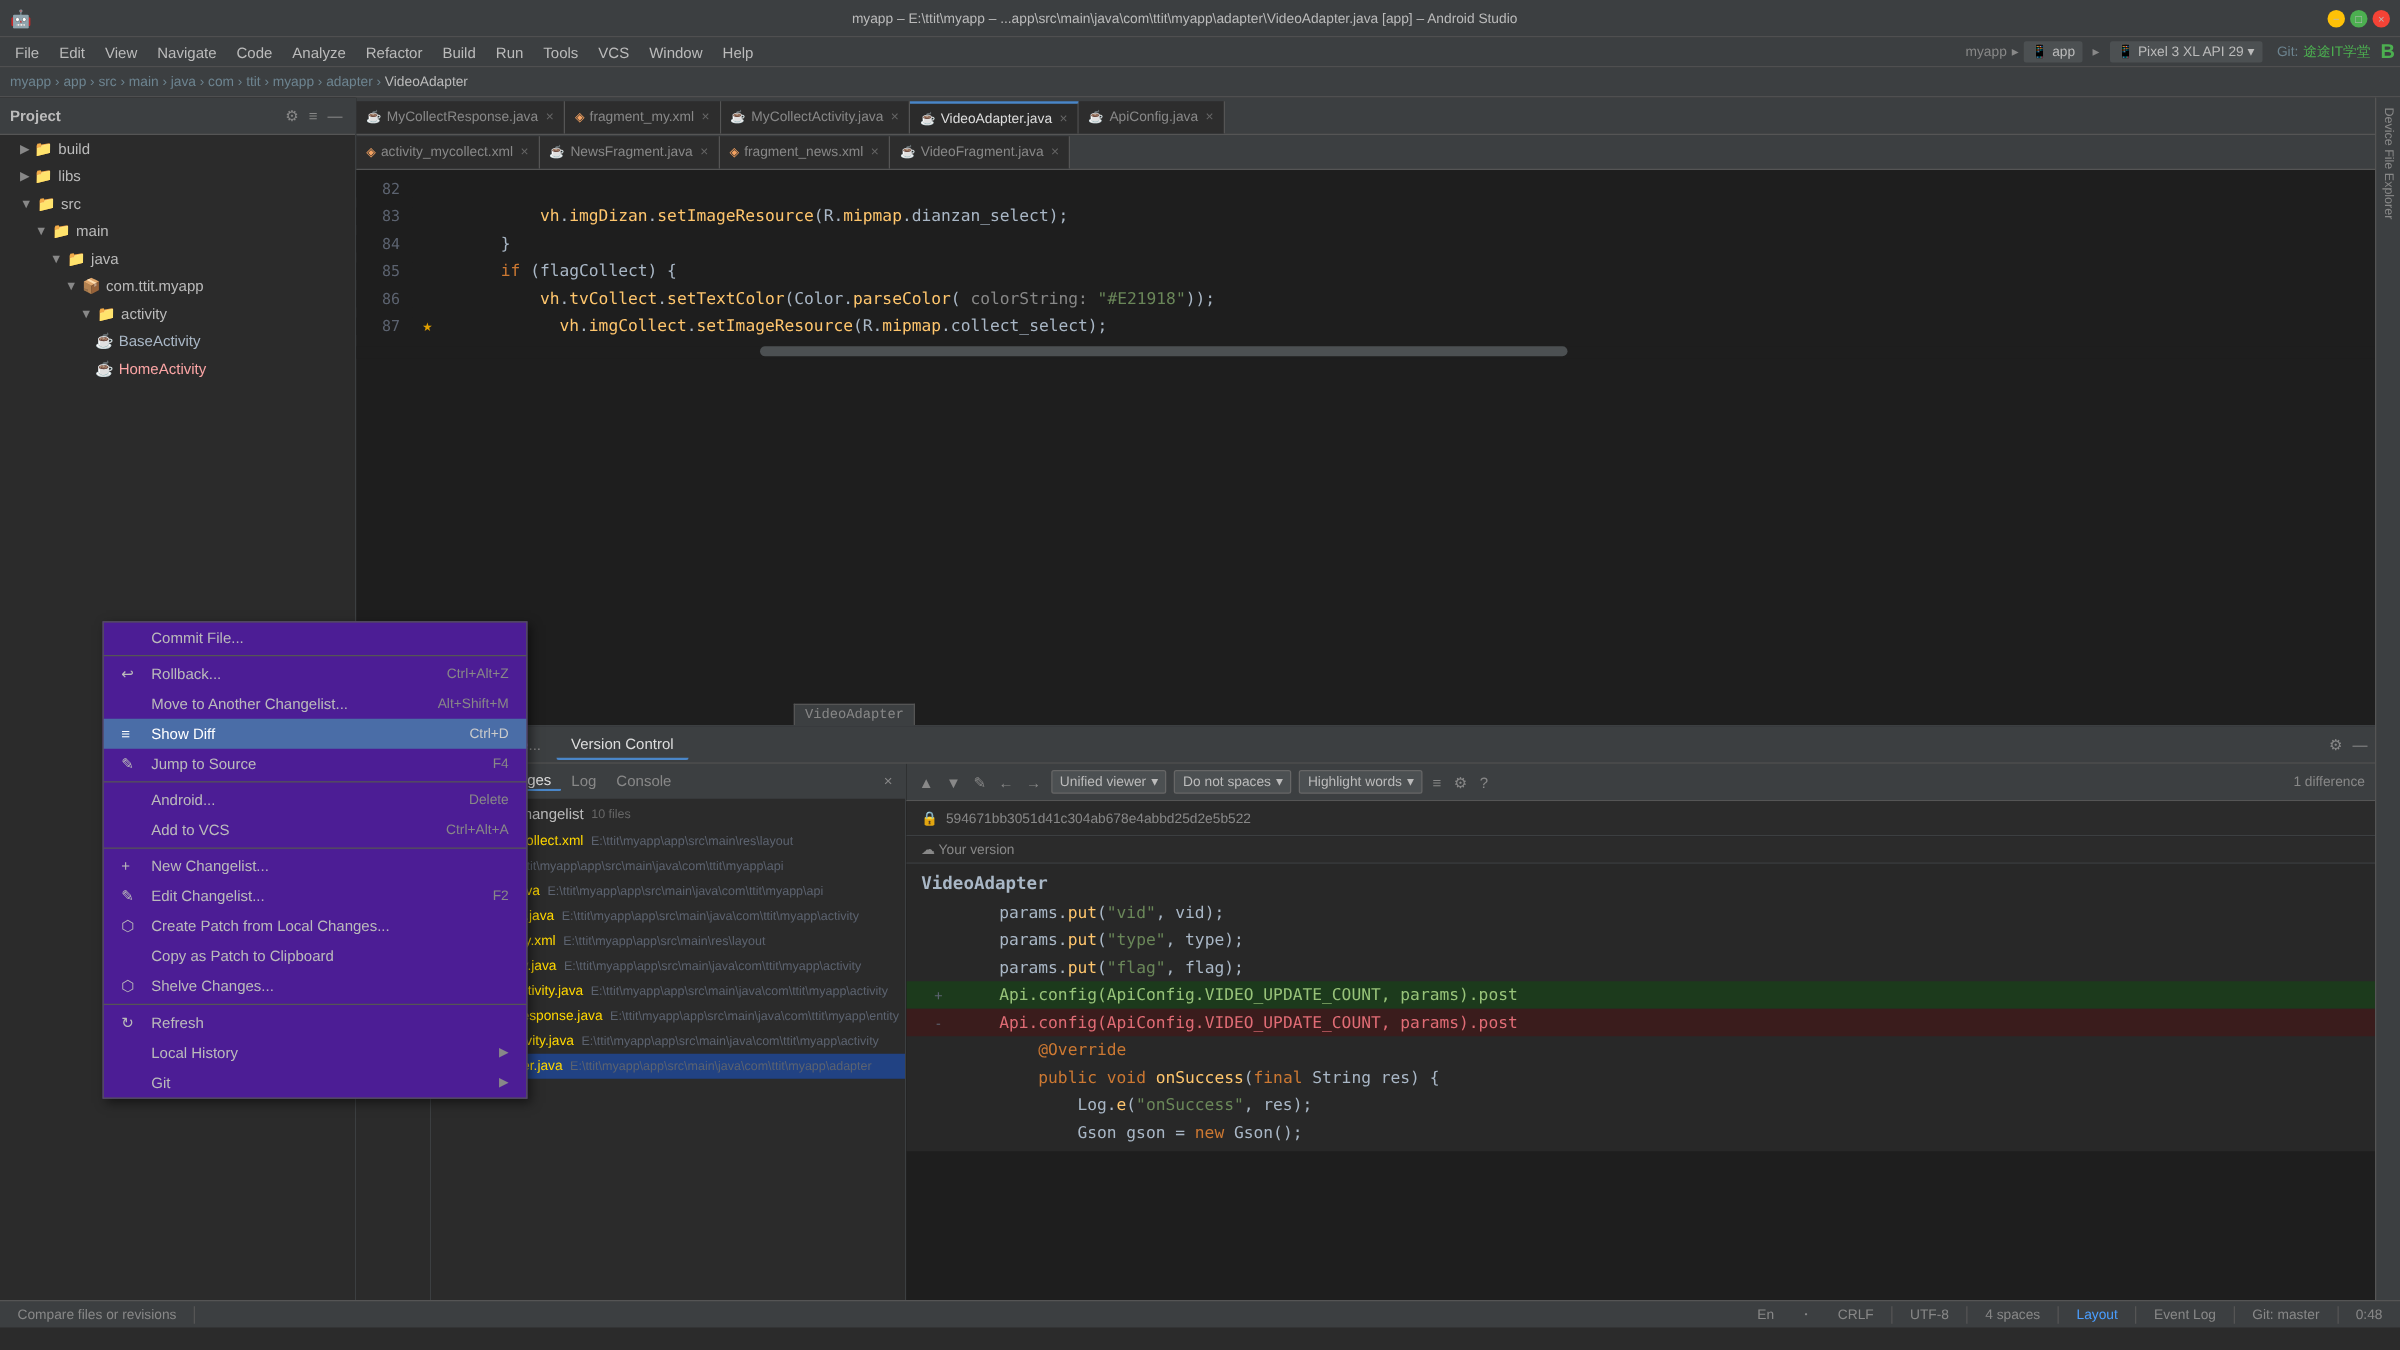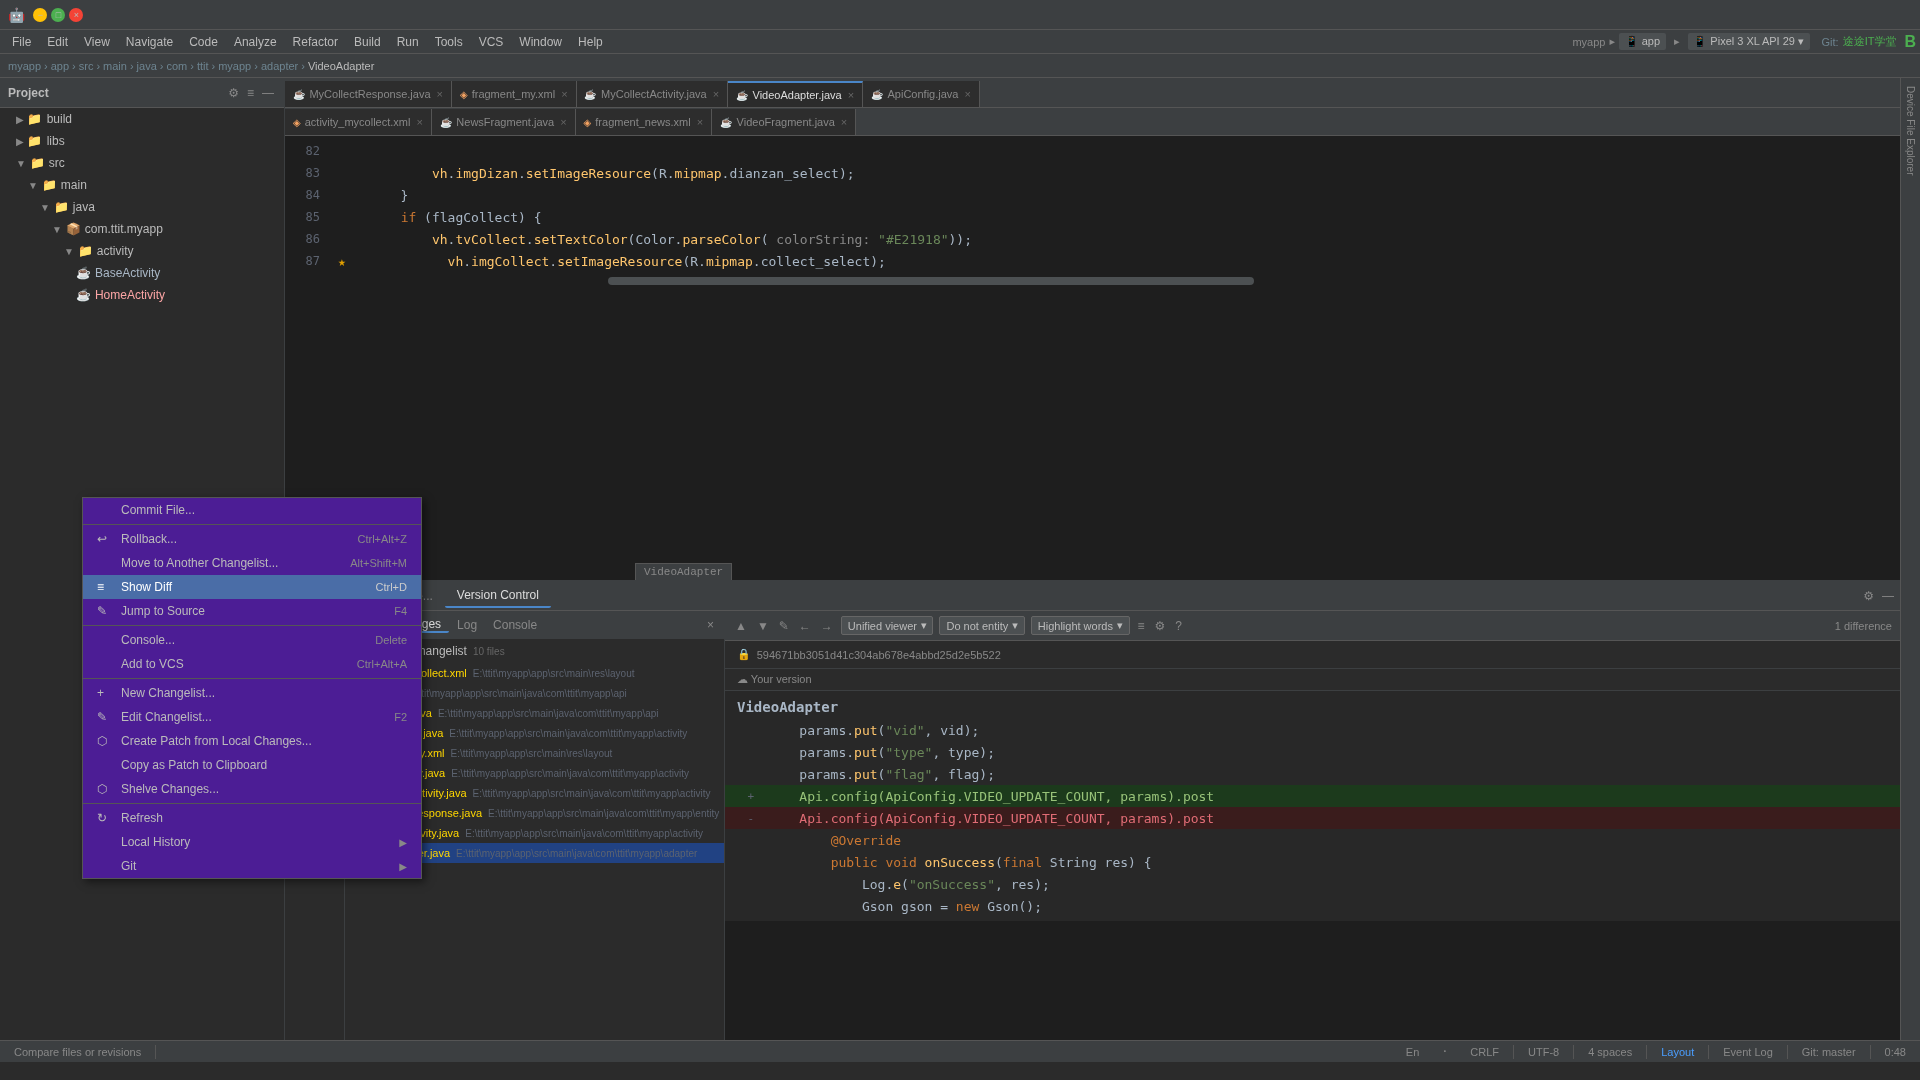--- a/index.html
+++ b/index.html
@@ -398,20 +398,21 @@
       width: 20px;
       background: #3c3f41;
       border-left: 1px solid #555;
     }
   </style>
 </head>
 <body>
 
 <div id="title-bar">
   <span class="app-icon">🤖</span>
+  <span class="title-text">myapp – E:\ttit\myapp – ...app\src\main\java\com\ttit\myapp\adapter\VideoAdapter.java [app] – Android Studio</span>
   <div class="win-controls">
     <div class="win-btn min">−</div>
     <div class="win-btn max">□</div>
     <div class="win-btn close">×</div>
   </div>
 </div>
 
 <div id="menu-bar">
   <div class="menu-item">File</div>
   <div class="menu-item">Edit</div>
@@ -695,21 +696,21 @@
             <span class="icon-btn">▲</span>
             <span class="icon-btn">▼</span>
             <span class="icon-btn">✎</span>
             <span class="icon-btn">←</span>
             <span class="icon-btn">→</span>
             <div class="diff-dropdown">
               <span>Unified viewer</span>
               <span>▾</span>
             </div>
             <div class="diff-dropdown">
-              <span>Do not entity</span>
+              <span>Do not spaces</span>
               <span>▾</span>
             </div>
             <div class="diff-dropdown">
               <span>Highlight words</span>
               <span>▾</span>
             </div>
             <span class="icon-btn">≡</span>
             <span class="icon-btn">⚙</span>
             <span class="icon-btn">?</span>
             <div style="margin-left: auto; font-size: 11px; color: #888;">1 difference</div>
@@ -796,21 +797,21 @@
     <span class="ctx-shortcut">Ctrl+D</span>
   </div>
   <div class="ctx-item">
     <span class="ctx-icon">✎</span>
     <span class="ctx-label">Jump to Source</span>
     <span class="ctx-shortcut">F4</span>
   </div>
   <div class="ctx-sep"></div>
   <div class="ctx-item">
     <span class="ctx-icon"></span>
-    <span class="ctx-label">Console...</span>
+    <span class="ctx-label">Android...</span>
     <span class="ctx-shortcut">Delete</span>
   </div>
   <div class="ctx-item">
     <span class="ctx-icon"></span>
     <span class="ctx-label">Add to VCS</span>
     <span class="ctx-shortcut">Ctrl+Alt+A</span>
   </div>
   <div class="ctx-sep"></div>
   <div class="ctx-item">
     <span class="ctx-icon">+</span>

